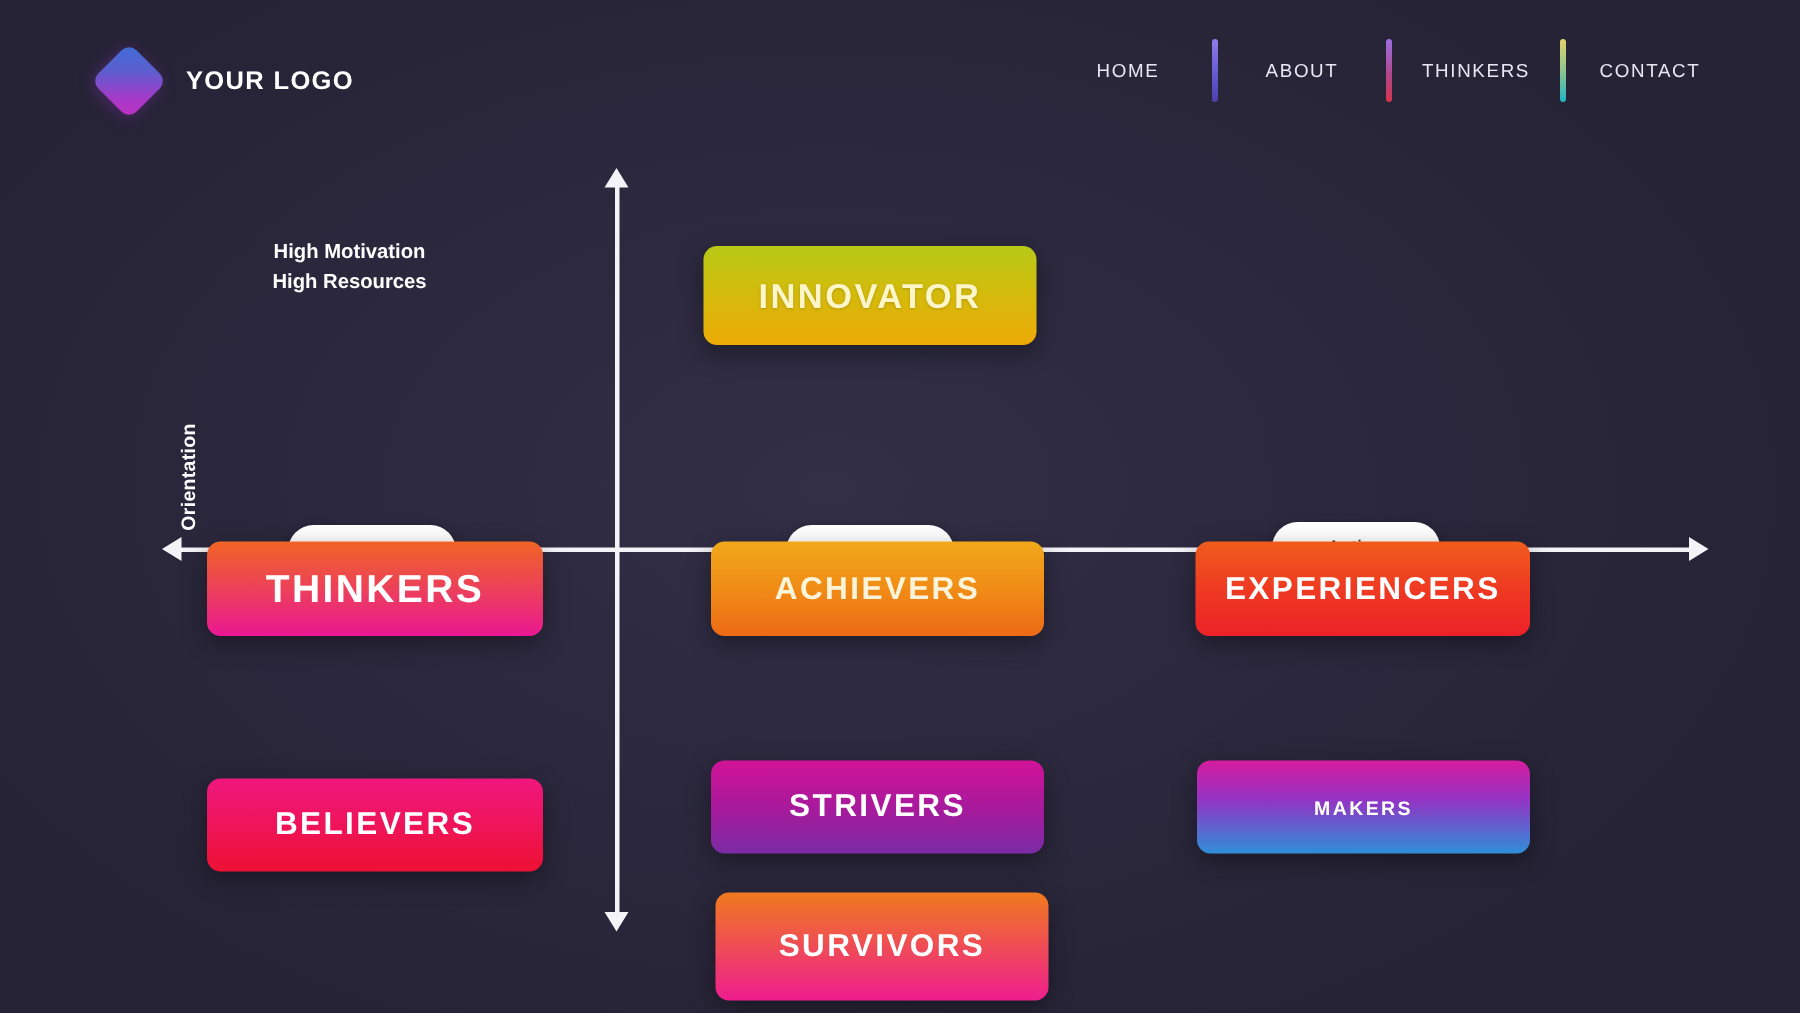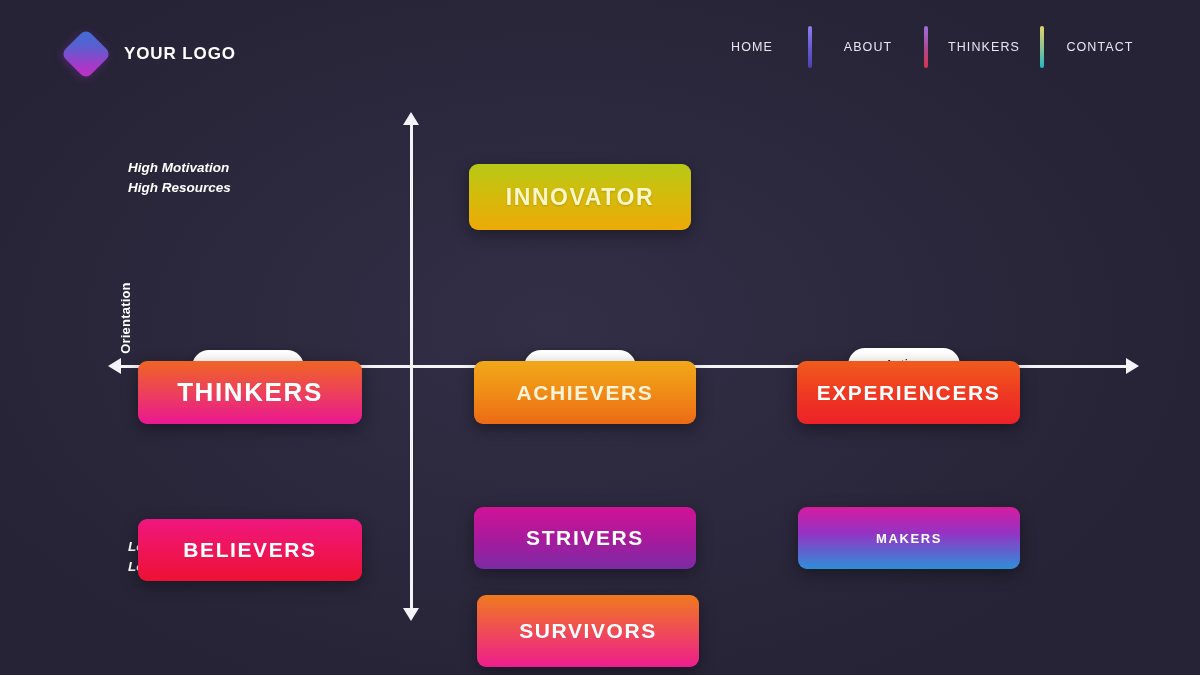--- a/index.html
+++ b/index.html
@@ -155,23 +155,22 @@
     border-right: 13px solid #f4f3f8;
   }
 
   
   .quad-caption {
     position: absolute;
     color: #ffffff;
     font-size: 13.5px;
     font-weight: bold;
     line-height: 20px;
-    text-align: left;
+    text-align: center;
     width: 210px;
-    font-style: italic;
   }
   .quad-caption.top { left: 128px; top: 62px; }
   .quad-caption.bottom { left: 128px; top: 441px; }
 
   
   .axis-title-y {
     position: absolute;
     left: 58px;
     top: 212px;
     width: 140px;

